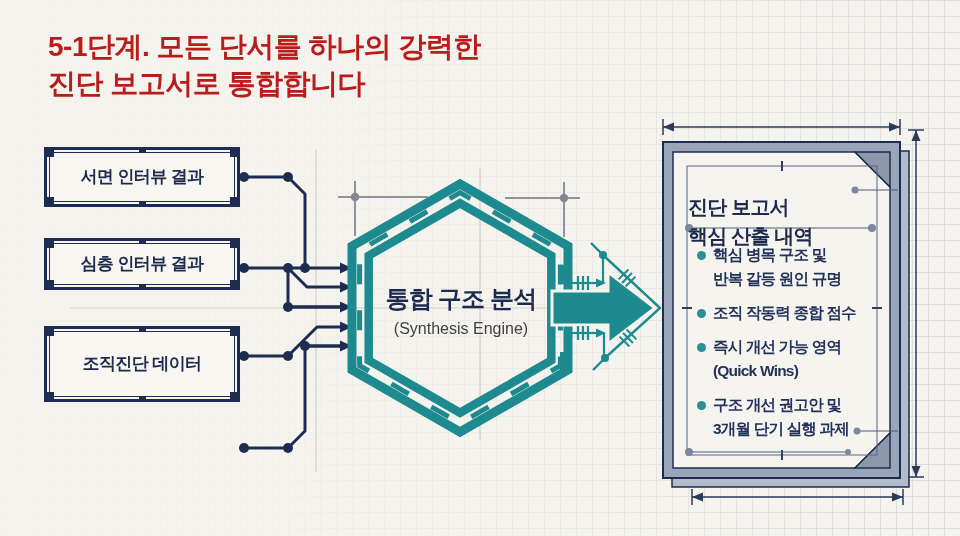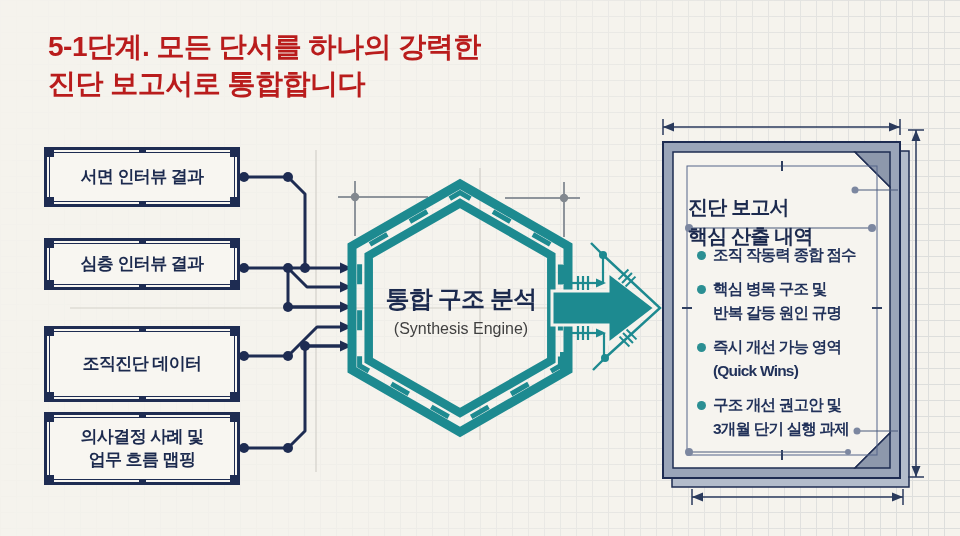--- a/index.html
+++ b/index.html
@@ -241,58 +241,48 @@
   <div class="src-box" style="top:326px;height:76px;">
     <i class="cnr tl"></i>
       <i class="cnr tr"></i>
     <i class="cnr bl"></i>
       <i class="cnr br"></i>
     <div class="src-inner">
       <span>조직진단 데이터</span>
       <span></span>
     </div>
   </div>
-  <div class="src-box" style="top:412px;height:73px;">
-    <i class="cnr tl"></i>
-      <i class="cnr tr"></i>
-    <i class="cnr bl"></i>
-      <i class="cnr br"></i>
-    <div class="src-inner">
-      <span>의사결정 사례 및</span>
-      <span>업무 흐름 맵핑</span>
-    </div>
-  </div>
 
   <div class="hex-label">
     <div class="t">통합 구조 분석</div>
     <div class="s">(Synthesis Engine)</div>
   </div>
 
   <div class="doc-header">
     <span>진단 보고서</span>
     <span>핵심 산출 내역</span>
   </div>
   <div class="doc-bullets">
     <div class="bullet">
       <span class="dot"></span>
       <div class="txt">
+        <span>핵심 병목 구조 및</span>
+        <span>반복 갈등 원인 규명</span>
+      </div>
+    </div>
+    <div class="bullet">
+      <span class="dot"></span>
+      <div class="txt">
         <span>조직 작동력 종합 점수</span>
         <span></span>
       </div>
     </div>
     <div class="bullet">
       <span class="dot"></span>
       <div class="txt">
-        <span>핵심 병목 구조 및</span>
-        <span>반복 갈등 원인 규명</span>
-      </div>
-    </div>
-    <div class="bullet">
-      <span class="dot"></span>
-      <div class="txt">
         <span>즉시 개선 가능 영역</span>
         <span>(Quick Wins)</span>
       </div>
     </div>
     <div class="bullet">
       <span class="dot"></span>
       <div class="txt">
         <span>구조 개선 권고안 및</span>
         <span>3개월 단기 실행 과제</span>
       </div>

